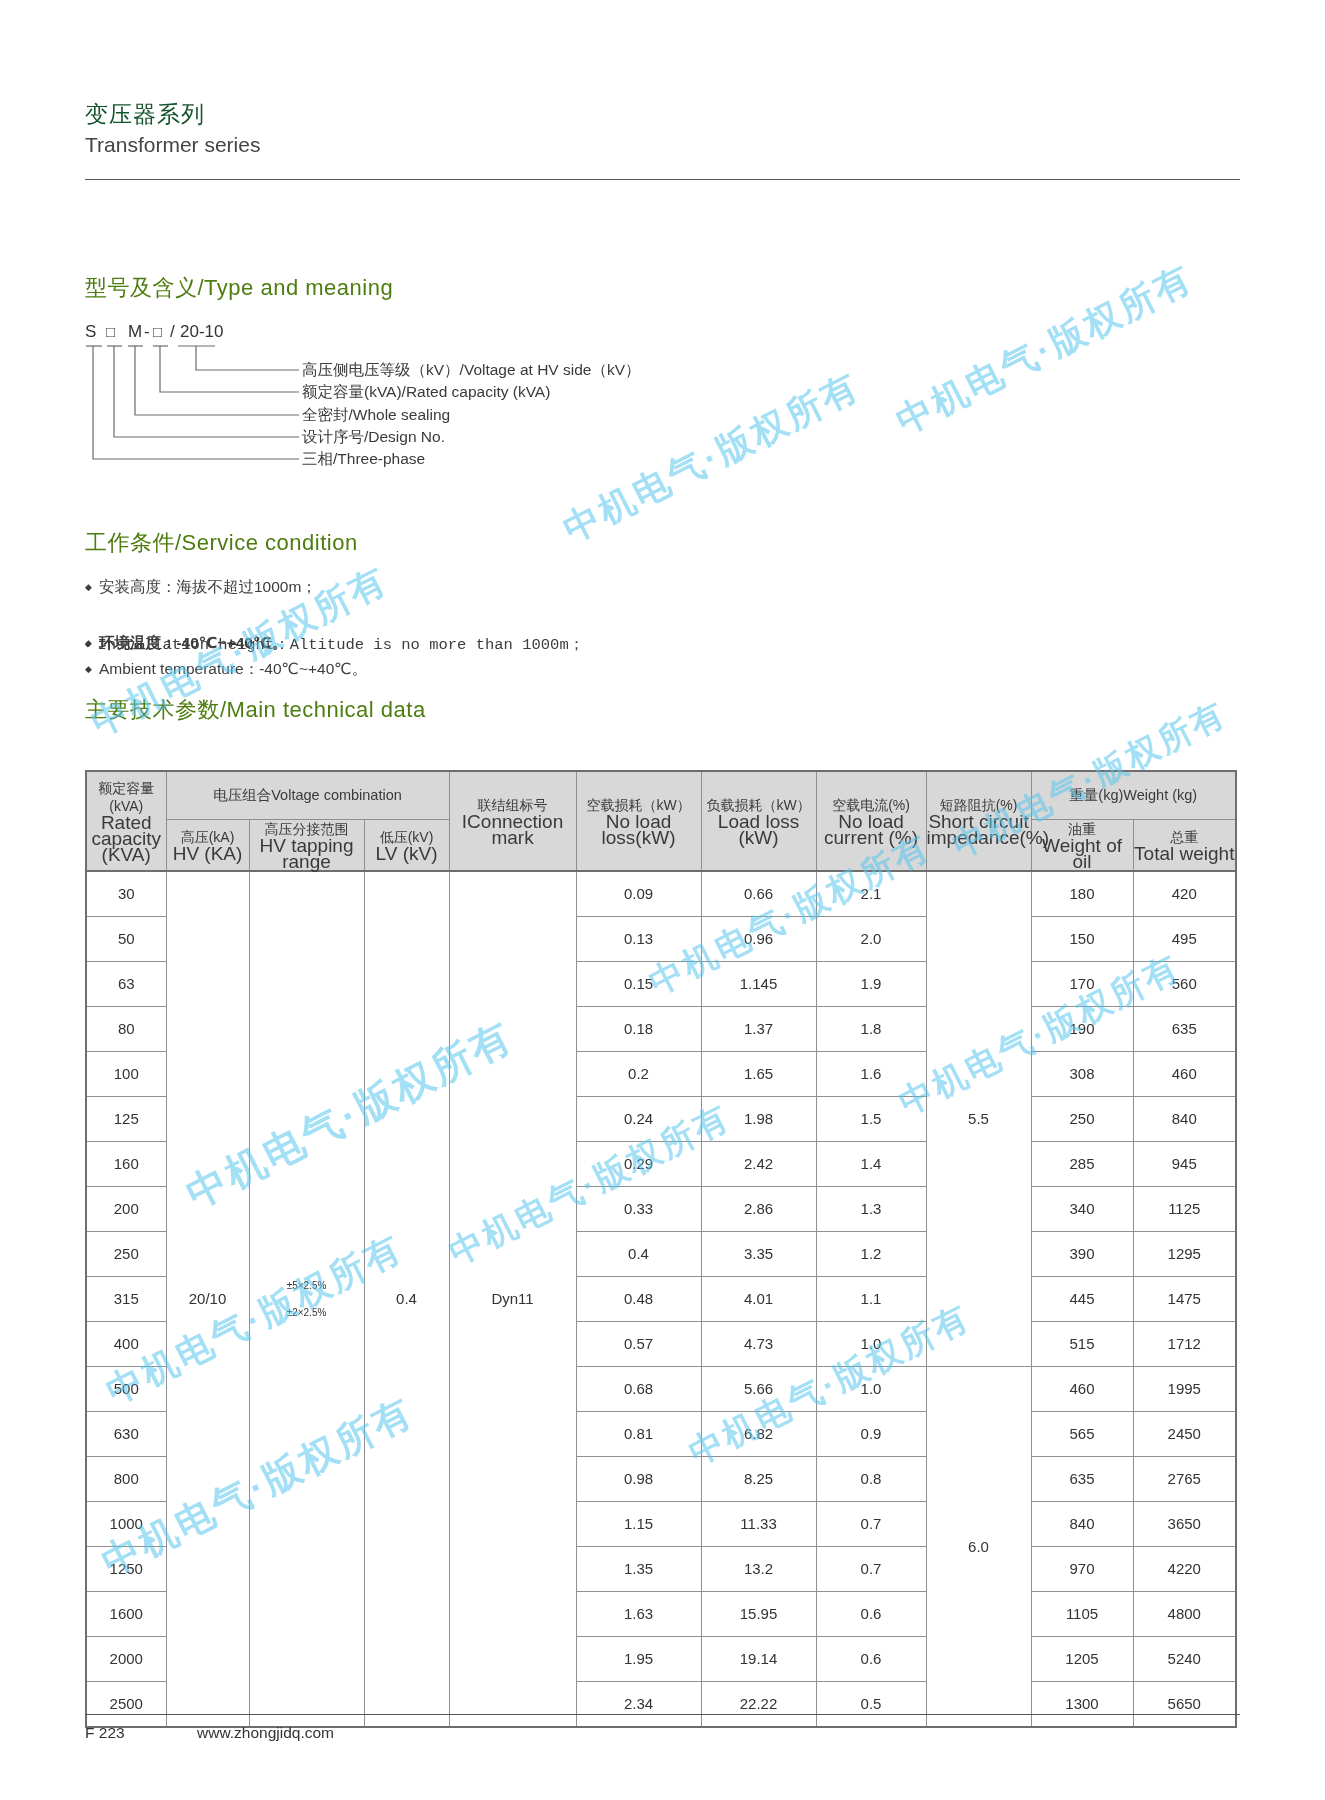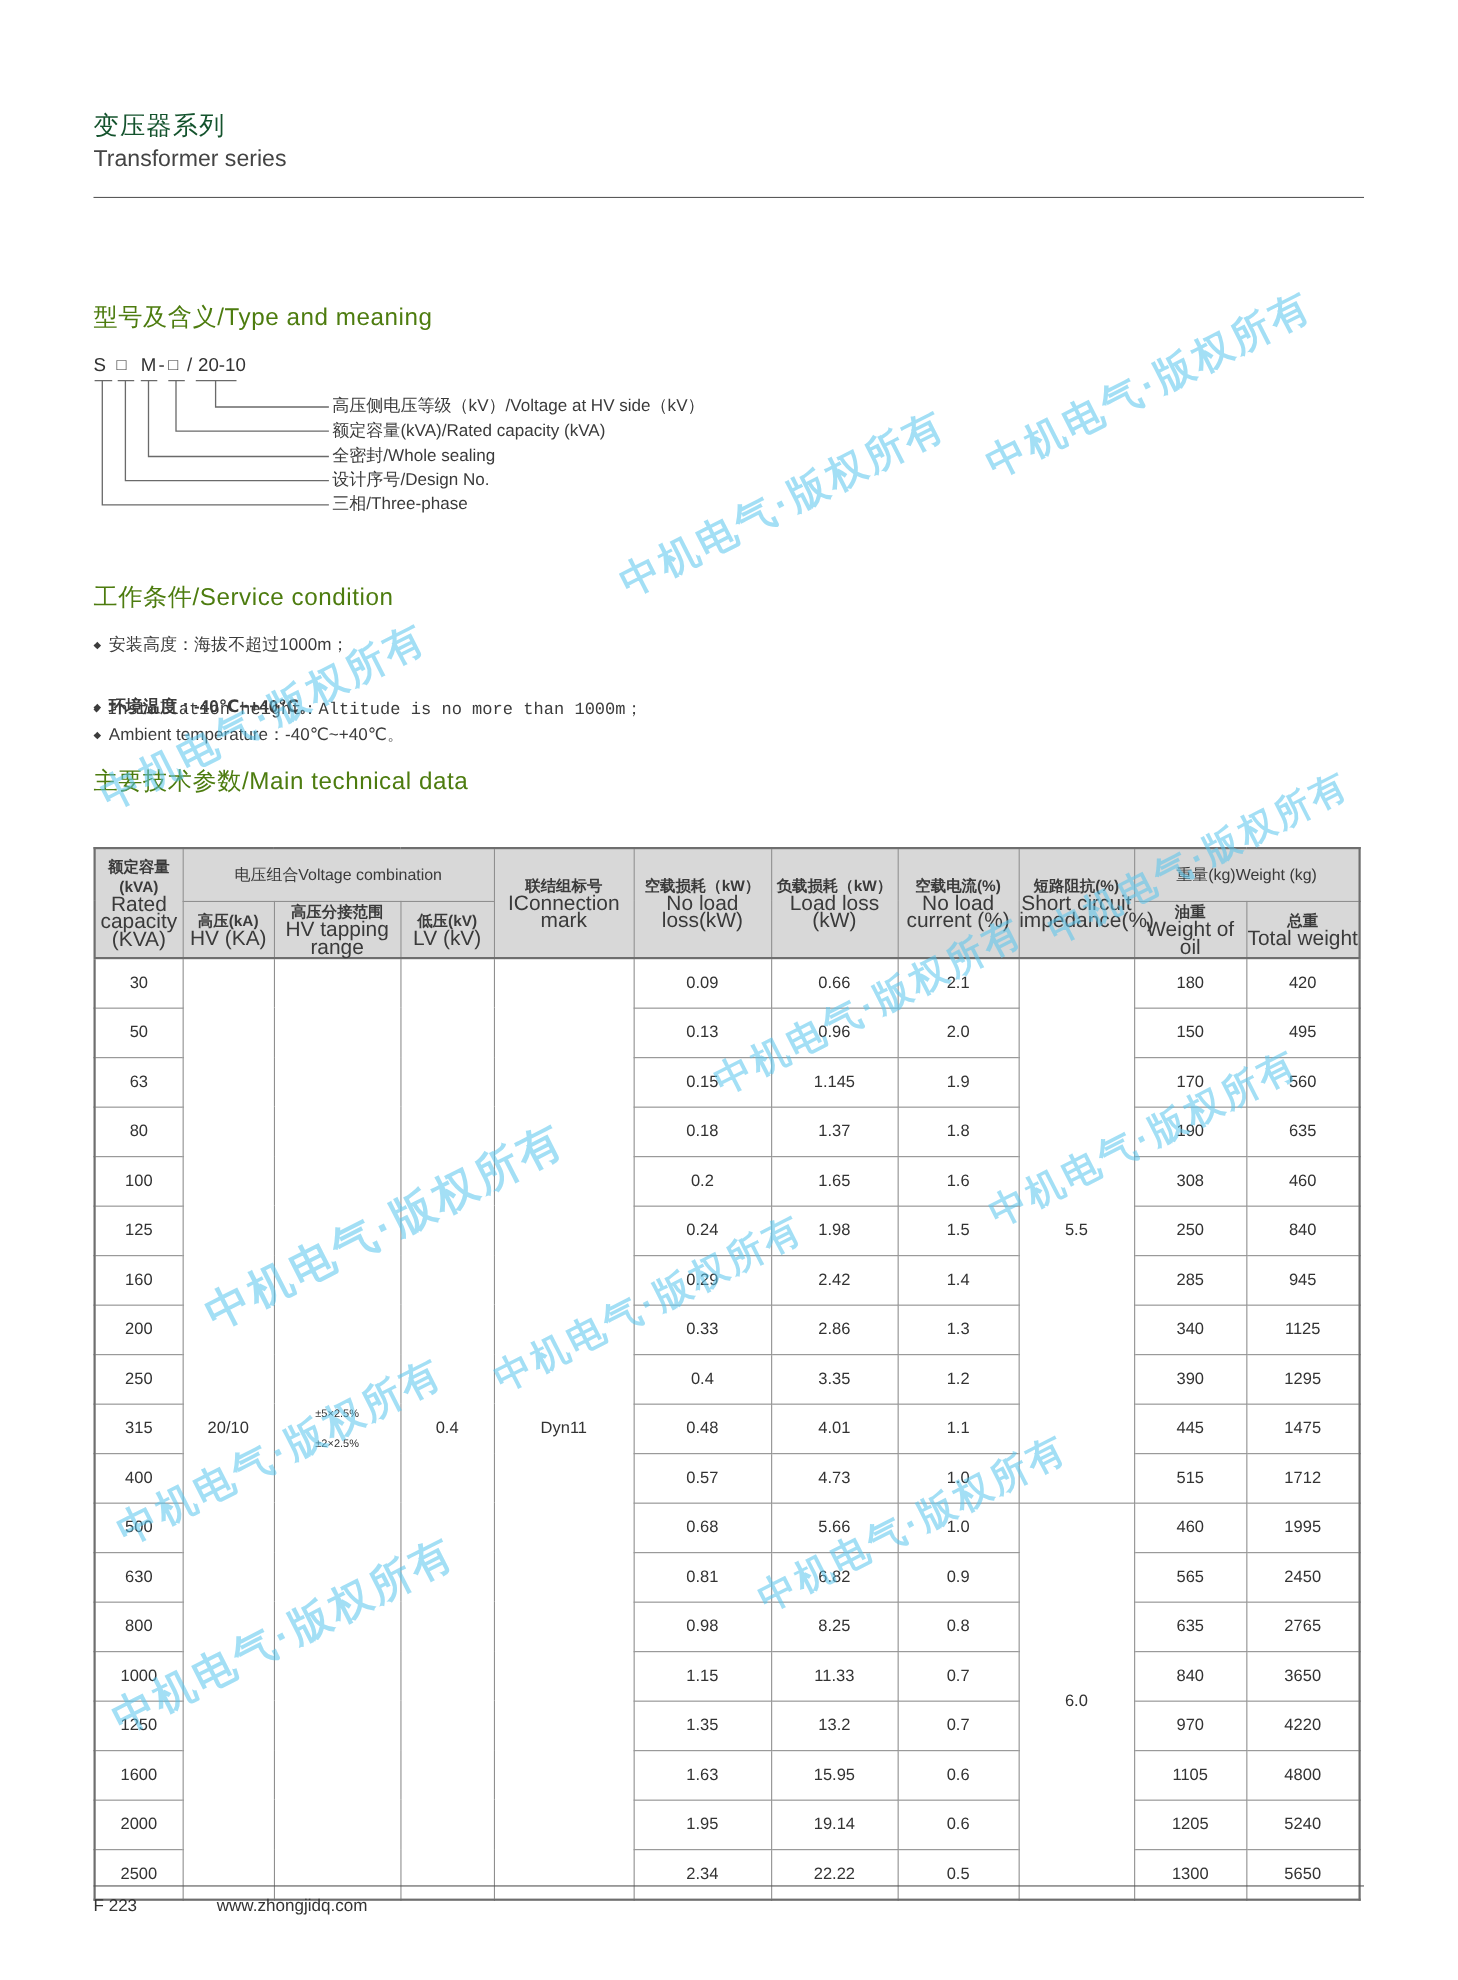--- a/index.html
+++ b/index.html
@@ -22,21 +22,21 @@
   
   .cond-item{position:absolute;left:85px;font-size:15.5px;line-height:17px;color:#3c3c3c;white-space:nowrap;}
   .ci-0{top:578px;} .ci-1{top:634px;font-weight:bold;} .ci-2{top:637px;font-family:Liberation Mono, monospace;} .ci-3{top:660px;}
   .bullet{font-size:9px;vertical-align:2px;margin-right:7px;color:#3c3c3c;}
   
   .t-wrap{position:absolute;left:85px;top:770px;}
   table.t-main{border-collapse:collapse;table-layout:fixed;width:1150px;border:2px solid #6e6e6e;}
   .t-main th,.t-main td{border:1px solid #8f8f8f;text-align:center;vertical-align:middle;padding:0;}
   .t-main thead th{background:#d8d8d8;font-weight:normal;color:#3a3a3a;}
   .t-main thead{border-bottom:2px solid #6e6e6e;}
-  .hcn{font-size:14px;line-height:18px;font-weight:bold;}
+  .hcn{font-size:14px;line-height:18px;}
   .hen{font-size:19px;line-height:16px;}
   .hgroup{font-size:14.5px;}
   .t-main tbody td{height:44px;font-size:15px;color:#333;}
   .row1{height:48px;} .row2{height:50px;}
   .tap-line{line-height:27px;font-size:10px;}
   
   .footer-rule{position:absolute;left:85px;top:1714px;width:1155px;height:0;border-top:1.5px solid #555;}
   .footer-pageno{position:absolute;left:85px;top:1724px;font-size:15.5px;line-height:18px;color:#333;}
   .footer-site{position:absolute;left:197px;top:1724px;font-size:15.5px;line-height:18px;color:#333;}
   

